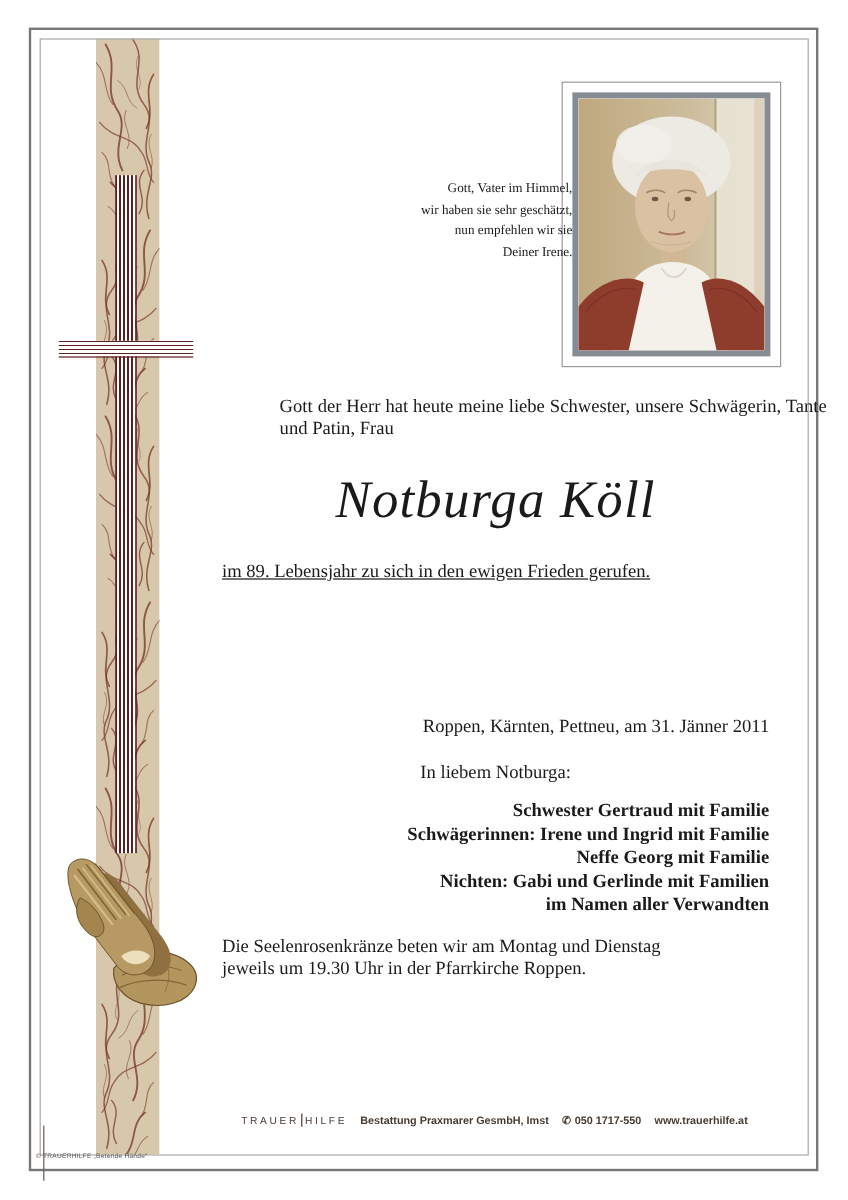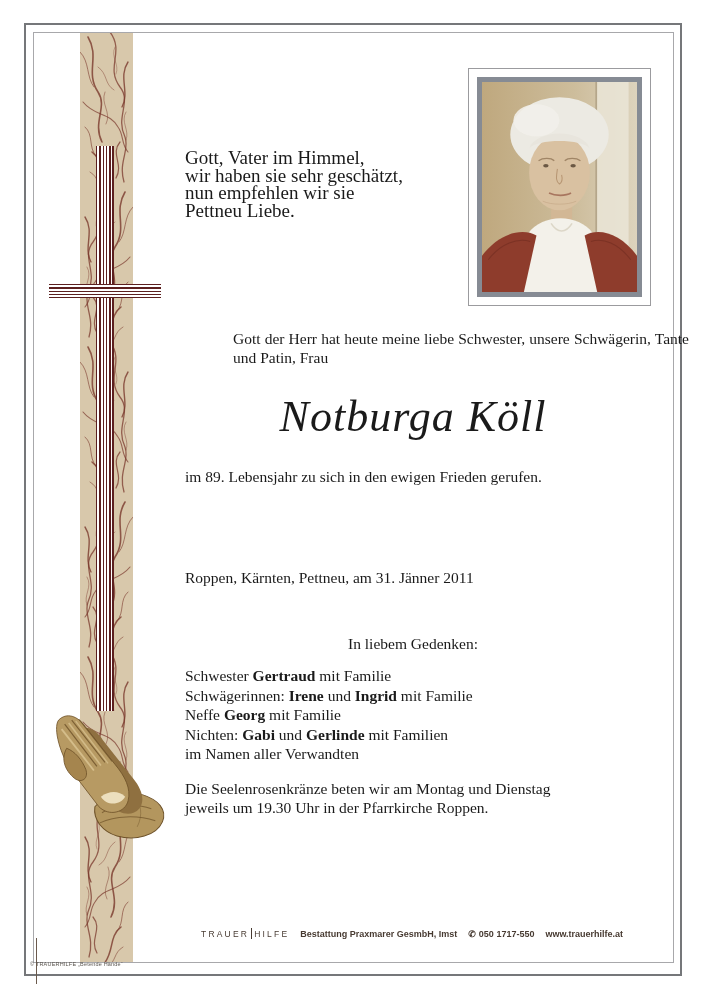--- a/index.html
+++ b/index.html
@@ -20,28 +20,28 @@
            background:repeating-linear-gradient(to bottom,#5c1f1f 0 1.4px,#ffffff 1.4px 3.3px);
            border-bottom:1px solid #5c1f1f;}
   .hands{position:absolute;left:44px;top:708px;width:132px;height:136px;}
   
   .photo{position:absolute;left:468px;top:68px;width:183px;height:238px;box-sizing:border-box;
          border:1px solid #9b9b9e;background:#ffffff;padding:8px;}
   .photo-inner{width:100%;height:100%;box-sizing:border-box;border:5px solid #868b94;}
   .photo-inner svg{display:block;width:100%;height:100%;}
   
   .tb{position:absolute;left:185px;width:456px;font-size:15.5px;line-height:19px;}
-  .poem{left:185px;top:149px;width:292px;text-align:left;font-size:19px;line-height:17.5px;}
+  .poem{left:185px;top:149px;width:292px;text-align:right;font-size:11px;line-height:17.5px;}
   .intro{top:329px;text-align:justify;margin-left:48px;}
   .name{top:389px;text-align:center;font-style:italic;font-size:44px;line-height:56px;letter-spacing:1px;}
-  .age{top:467px;}
+  .age{top:467px;text-decoration:underline;}
   .funeral{top:506px;text-align:justify;}
-  .placedate{top:568px;text-align:left;}
+  .placedate{top:596px;text-align:right;}
   .gedenken{top:634px;text-align:center;}
-  .mourners{top:666px;text-align:left;line-height:19.5px;}
+  .mourners{top:666px;text-align:right;line-height:19.5px;font-weight:bold;}
   .rosary{top:780px;text-align:left;line-height:18.5px;}
   
   .footer{position:absolute;left:201px;top:928px;display:flex;align-items:flex-end;gap:11px;
           font-family:"Liberation Sans",sans-serif;font-size:9px;font-weight:700;color:#473a31;}
   .brand{display:flex;align-items:center;letter-spacing:2.2px;font-weight:400;font-size:8.5px;}
   .brand-divider{display:inline-block;width:1px;height:11px;background:#473a31;margin:0 2px;}
   .brand-tail{position:absolute;left:36px;top:938px;width:1px;height:46px;background:#6b5a4d;}
   .phone-group{display:flex;align-items:center;gap:3px;}
   .copyright{position:absolute;left:30px;top:961px;font-family:"Liberation Sans",sans-serif;
              font-size:5.5px;color:#5a554f;letter-spacing:0.2px;}
@@ -138,28 +138,28 @@
         <path d="M58,118 C66,122 82,122 90,118" stroke="#c2a583" stroke-width="0.8" fill="none" opacity="0.7"></path>
         <ellipse cx="52" cy="38" rx="22" ry="16" fill="#f2f0ea" opacity="0.9"></ellipse>
       </svg>
     </div>
   </div>
 
   <div class="tb poem">
       <div>Gott, Vater im Himmel,</div>
       <div>wir haben sie sehr geschätzt,</div>
       <div>nun empfehlen wir sie</div>
-      <div>Pettneu Liebe.</div>
+      <div>Deiner Irene.</div>
     </div>
 
   <div class="tb intro">Gott der Herr hat heute meine liebe Schwester, unsere Schwägerin, Tante und Patin, Frau</div>
   <div class="tb name">Notburga Köll</div>
   <div class="tb age">im 89. Lebensjahr zu sich in den ewigen Frieden gerufen.</div>
   <div class="tb placedate">Roppen, Kärnten, Pettneu, am 31. Jänner 2011</div>
-  <div class="tb gedenken">In liebem Gedenken:</div>
+  <div class="tb gedenken">In liebem Notburga:</div>
   <div class="tb mourners">
       <div>Schwester <b>Gertraud</b> mit Familie</div>
       <div>Schwägerinnen: <b>Irene</b> und <b>Ingrid</b> mit Familie</div>
       <div>Neffe <b>Georg</b> mit Familie</div>
       <div>Nichten: <b>Gabi</b> und <b>Gerlinde</b> mit Familien</div>
       <div>im Namen aller Verwandten</div>
     </div>
   <div class="tb rosary">
       <div>Die Seelenrosenkränze beten wir am Montag und Dienstag</div>
       <div>jeweils um 19.30 Uhr in der Pfarrkirche Roppen.</div>

